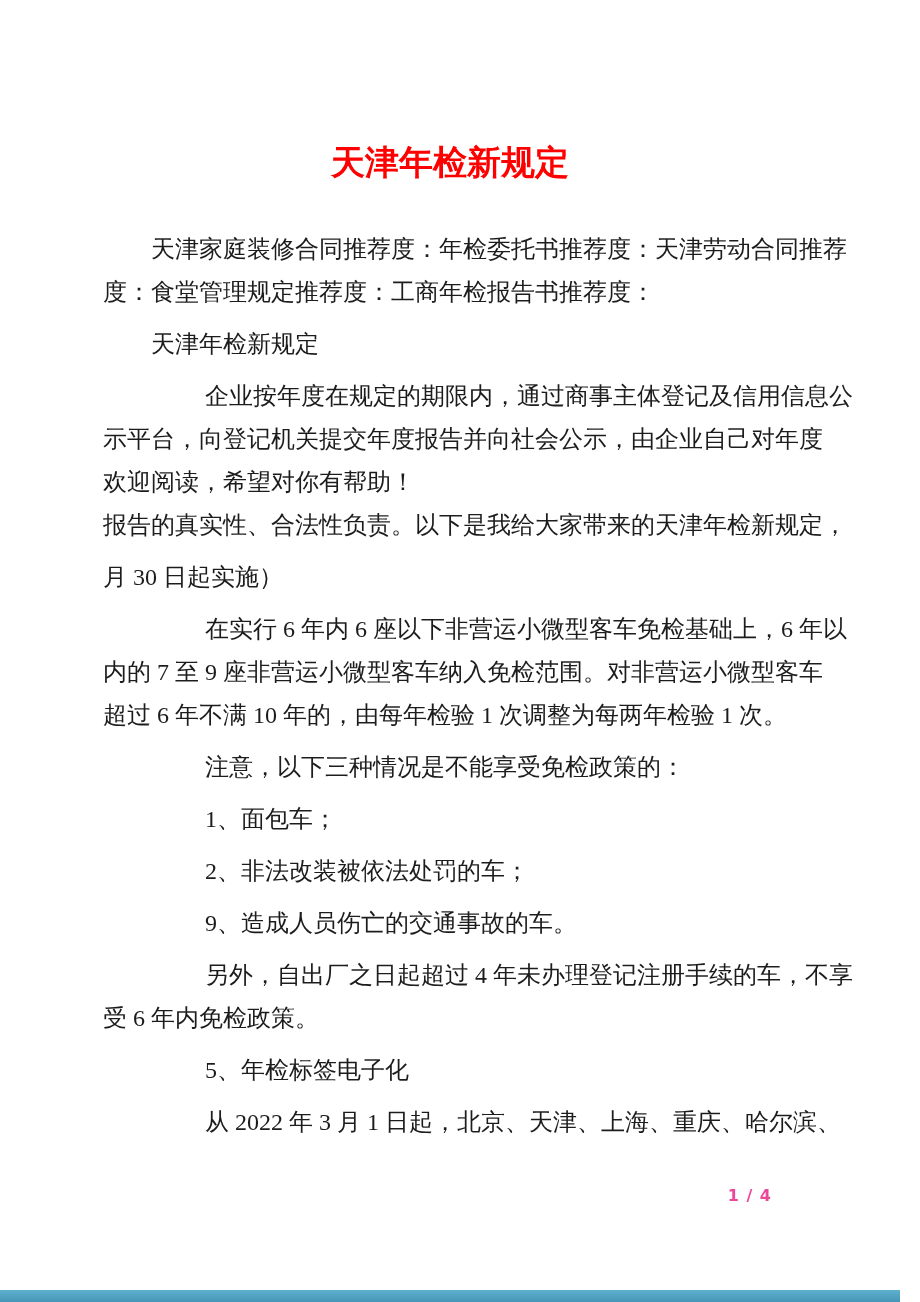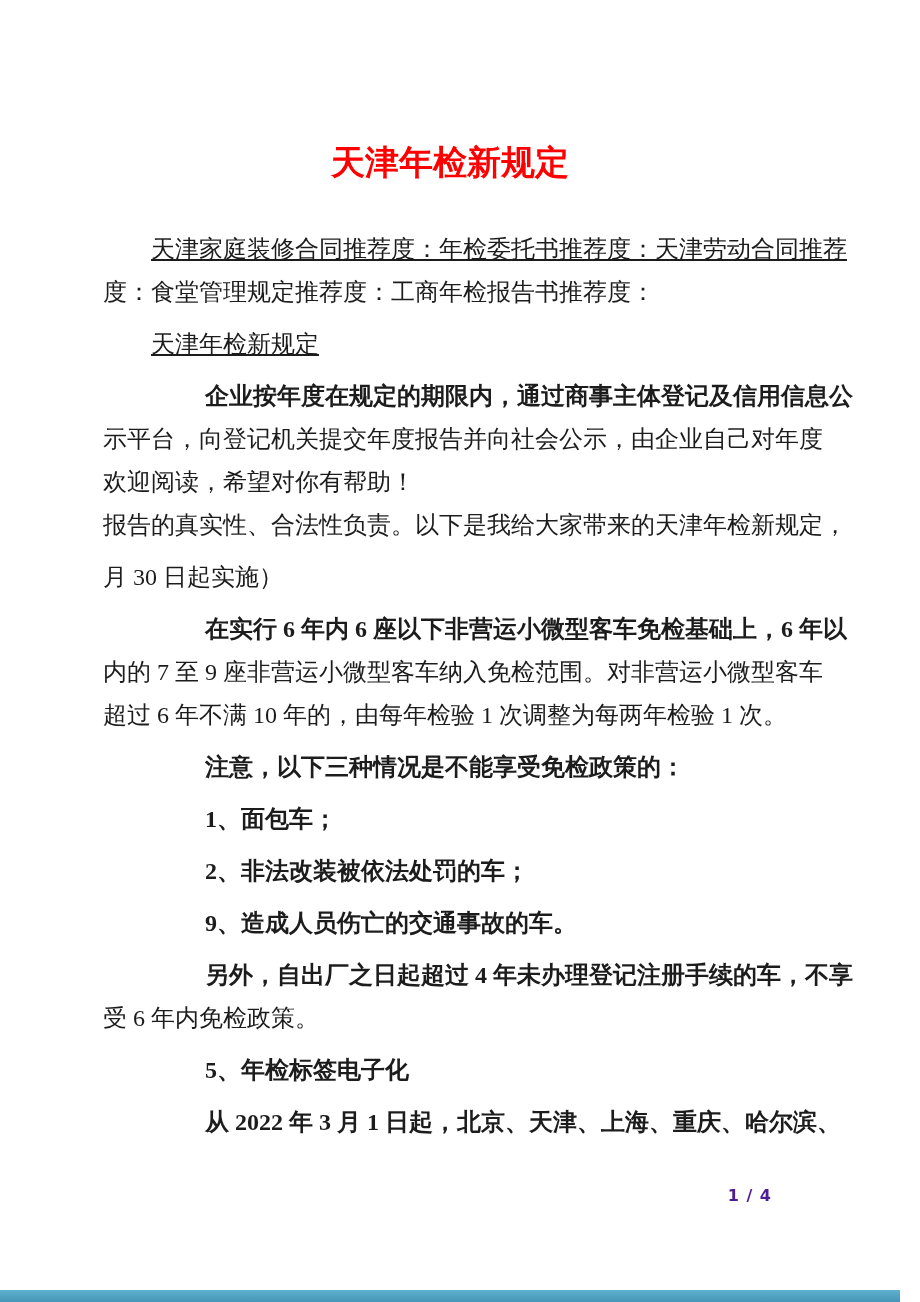--- a/index.html
+++ b/index.html
@@ -35,34 +35,32 @@
   }
   .para:last-child {
     margin-bottom: 0;
     text-align: center;
   }
   .line {
     white-space: nowrap;
   }
   .para.indent-small .line.first {
     text-indent: 48px;
-    text-decoration: underline;
   }
   .para.indent-large .line.first {
     text-indent: 102px;
-    font-weight: bold;
   }
   .page-number {
     position: absolute;
     top: 1186px;
     right: 128px;
     font-family: "DejaVu Sans", "Liberation Sans", sans-serif;
     font-size: 16px;
     font-weight: bold;
-    color: #4c1d95;
+    color: #ec4899;
     letter-spacing: 1px;
   }
   .footer-bar {
     position: absolute;
     left: 0;
     bottom: 0;
     width: 100%;
     height: 12px;
   }
 </style>

